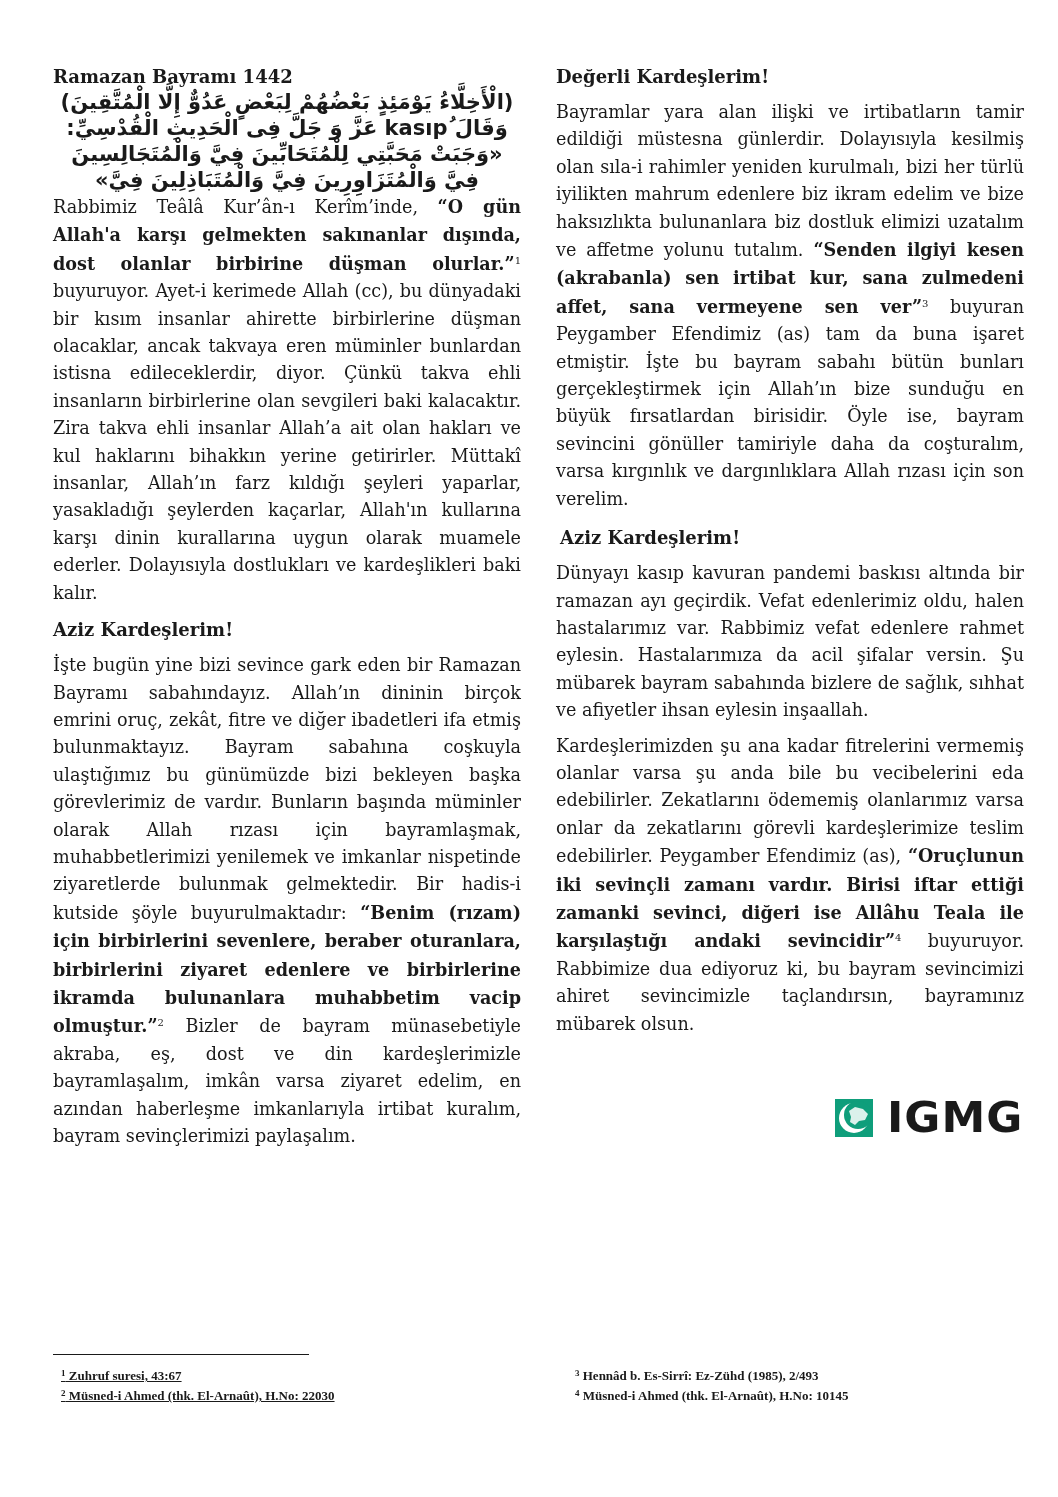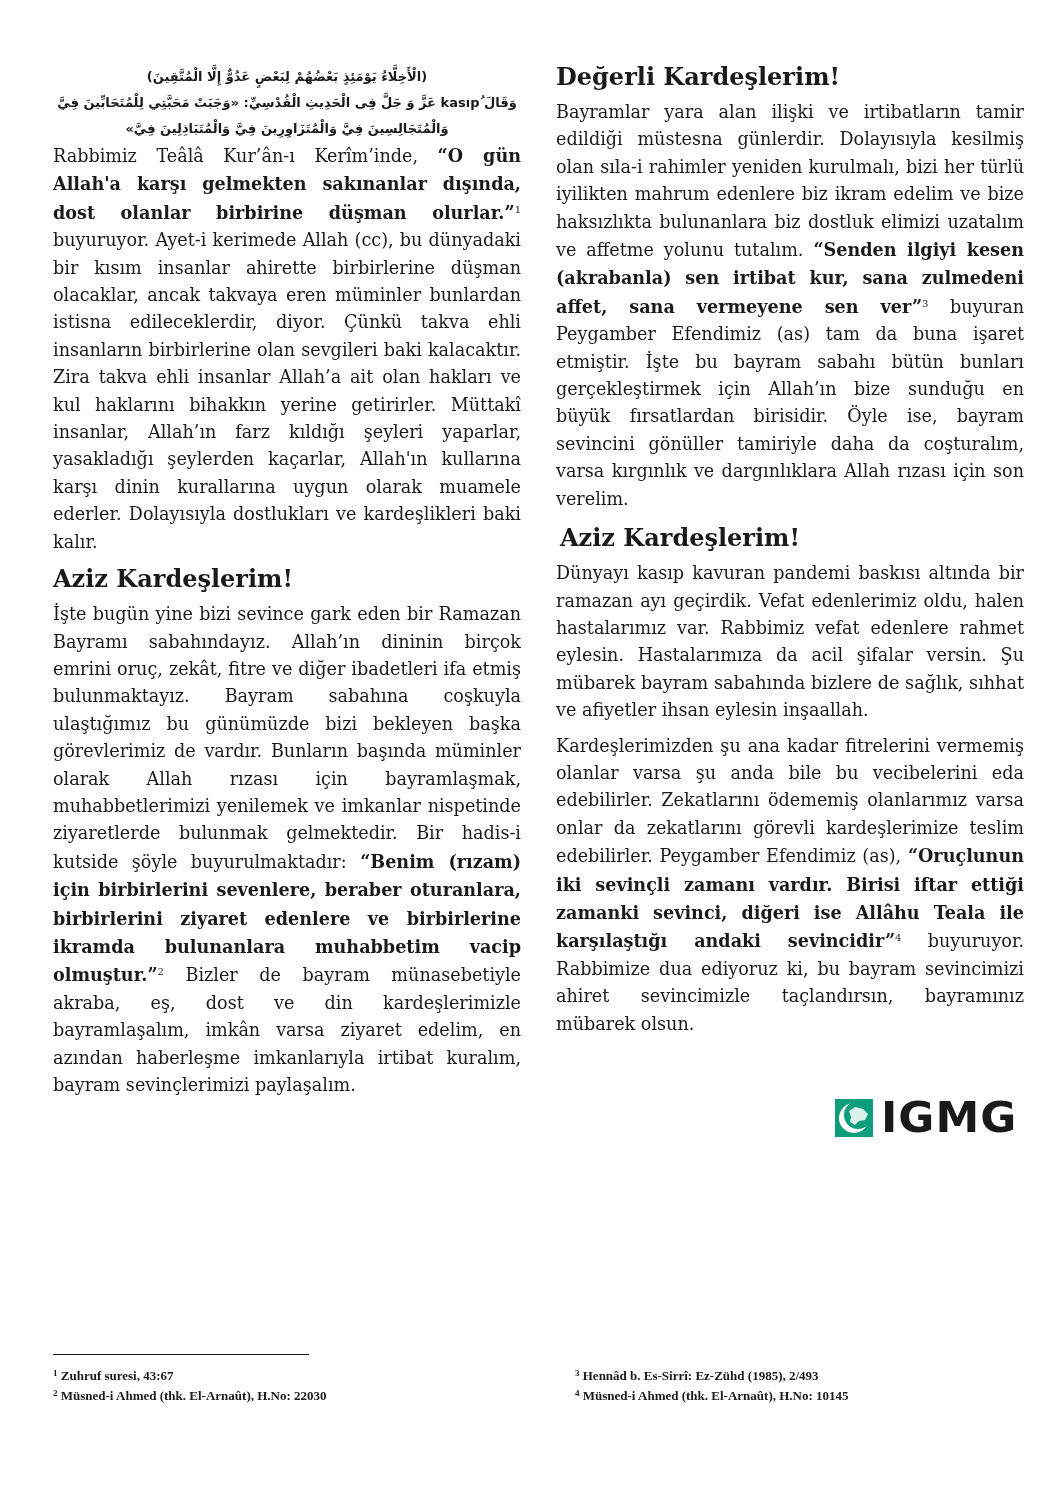--- a/index.html
+++ b/index.html
@@ -6,39 +6,40 @@
   body { width: 1058px; height: 1497px; position: relative; overflow: hidden;
          font-family: "DejaVu Serif", "Liberation Serif", serif; color: #1a1a1a; }
   .col { position: absolute; top: 64px; width: 468px; font-size: 17.6px; line-height: 27.4px; }
   .col.left { left: 53px; }
   .col.right { left: 556px; }
   p { margin: 0; text-align: justify; }
   .gap { margin-top: 8px; }
   .hdr-date { font-size: 18px; line-height: 25px; }
   .hdr-title { font-weight: bold; font-size: 18px; line-height: 25px; }
   .arabic { font-family: "DejaVu Sans", sans-serif; font-weight: bold; direction: rtl;
-            text-align: center; font-size: 13px; line-height: 26px; }
-  .section { font-weight: bold; font-size: 24px; margin: 0 0 9px 0; line-height: 26px; }
+            text-align: center; font-size: 21px; line-height: 26px; }
+  .section { font-weight: bold; font-size: 18px; margin: 0 0 9px 0; line-height: 26px; }
   .b { font-weight: bold; }
   sup { font-size: 10px; line-height: 0; vertical-align: 6px; }
   .fn-line { position: absolute; left: 53px; top: 1354px; width: 256px; height: 1px; background: #1a1a1a; }
   .footnotes { position: absolute; top: 1366px; font-size: 13px; line-height: 20px; font-weight: bold;
                font-family: "Liberation Serif", serif; }
-  .footnotes.left { left: 53px; }
+  .footnotes.left { left: 61px; text-decoration: underline; }
   .footnotes.right { left: 575px; }
   .footnotes sup { font-size: 9px; vertical-align: 4px; }
-  .logo { position: absolute; left: 835px; top: 1098px; display: flex; align-items: center; }
+  .logo { position: absolute; left: 835px; top: 1098px; display: flex; align-items: center; gap: 6px; }
   .logo-mark { width: 38px; height: 38px; background: #0f9e7b; position: relative; overflow: hidden; }
   .logo-text { font-family: "DejaVu Sans", sans-serif; font-weight: bold; font-size: 44px;
                letter-spacing: 1px; color: #1a1a1a; margin-left: 8px; line-height: 40px; transform: scaleY(0.95); }
 </style>
 </head>
 <body>
 
 <div class="col left">
+  <div class="hdr-title">Ramazan Bayramı 1442</div>
   <div class="arabic">(الْأَخِلَّاءُ يَوْمَئِذٍ بَعْضُهُمْ لِبَعْضٍ عَدُوٌّ إِلَّا الْمُتَّقِينَ)</div>
   <div class="arabic">وَقَالَ kasıpُ عَزَّ وَ جَلَّ فِى الْحَدِيثِ الْقُدْسِيِّ: «وَجَبَتْ مَحَبَّتِي لِلْمُتَحَابِّينَ فِيَّ وَالْمُتَجَالِسِينَ فِيَّ وَالْمُتَزَاوِرِينَ فِيَّ وَالْمُتَبَاذِلِينَ فِيَّ»</div>
 
   <p><span>Rabbimiz Teâlâ Kur’ân-ı Kerîm’inde, </span><span class="b">“O gün Allah'a karşı gelmekten sakınanlar dışında, dost olanlar birbirine düşman olurlar.”</span><sup>1</sup><span> buyuruyor. Ayet-i kerimede Allah (cc), bu dünyadaki bir kısım insanlar ahirette birbirlerine düşman olacaklar, ancak takvaya eren müminler bunlardan istisna edileceklerdir, diyor. Çünkü takva ehli insanların birbirlerine olan sevgileri baki kalacaktır. Zira takva ehli insanlar Allah’a ait olan hakları ve kul haklarını bihakkın yerine getirirler. Müttakî insanlar, Allah’ın farz kıldığı şeyleri yaparlar, yasakladığı şeylerden kaçarlar, Allah'ın kullarına karşı dinin kurallarına uygun olarak muamele ederler. Dolayısıyla dostlukları ve kardeşlikleri baki kalır.</span></p>
 
   <div class="section" style="margin-top:10px">Aziz Kardeşlerim!</div>
   <p><span>İşte bugün yine bizi sevince gark eden bir Ramazan Bayramı sabahındayız. Allah’ın dininin birçok emrini oruç, zekât, fitre ve diğer ibadetleri ifa etmiş bulunmaktayız. Bayram sabahına coşkuyla ulaştığımız bu günümüzde bizi bekleyen başka görevlerimiz de vardır. Bunların başında müminler olarak Allah rızası için bayramlaşmak, muhabbetlerimizi yenilemek ve imkanlar nispetinde ziyaretlerde bulunmak gelmektedir. Bir hadis-i kutside şöyle buyurulmaktadır: </span><span class="b">“Benim (rızam) için birbirlerini sevenlere, beraber oturanlara, birbirlerini ziyaret edenlere ve birbirlerine ikramda bulunanlara muhabbetim vacip olmuştur.”</span><sup>2</sup><span> Bizler de bayram münasebetiyle akraba, eş, dost ve din kardeşlerimizle bayramlaşalım, imkân varsa ziyaret edelim, en azından haberleşme imkanlarıyla irtibat kuralım, bayram sevinçlerimizi paylaşalım.</span></p>
 </div>
 
 <div class="col right">

